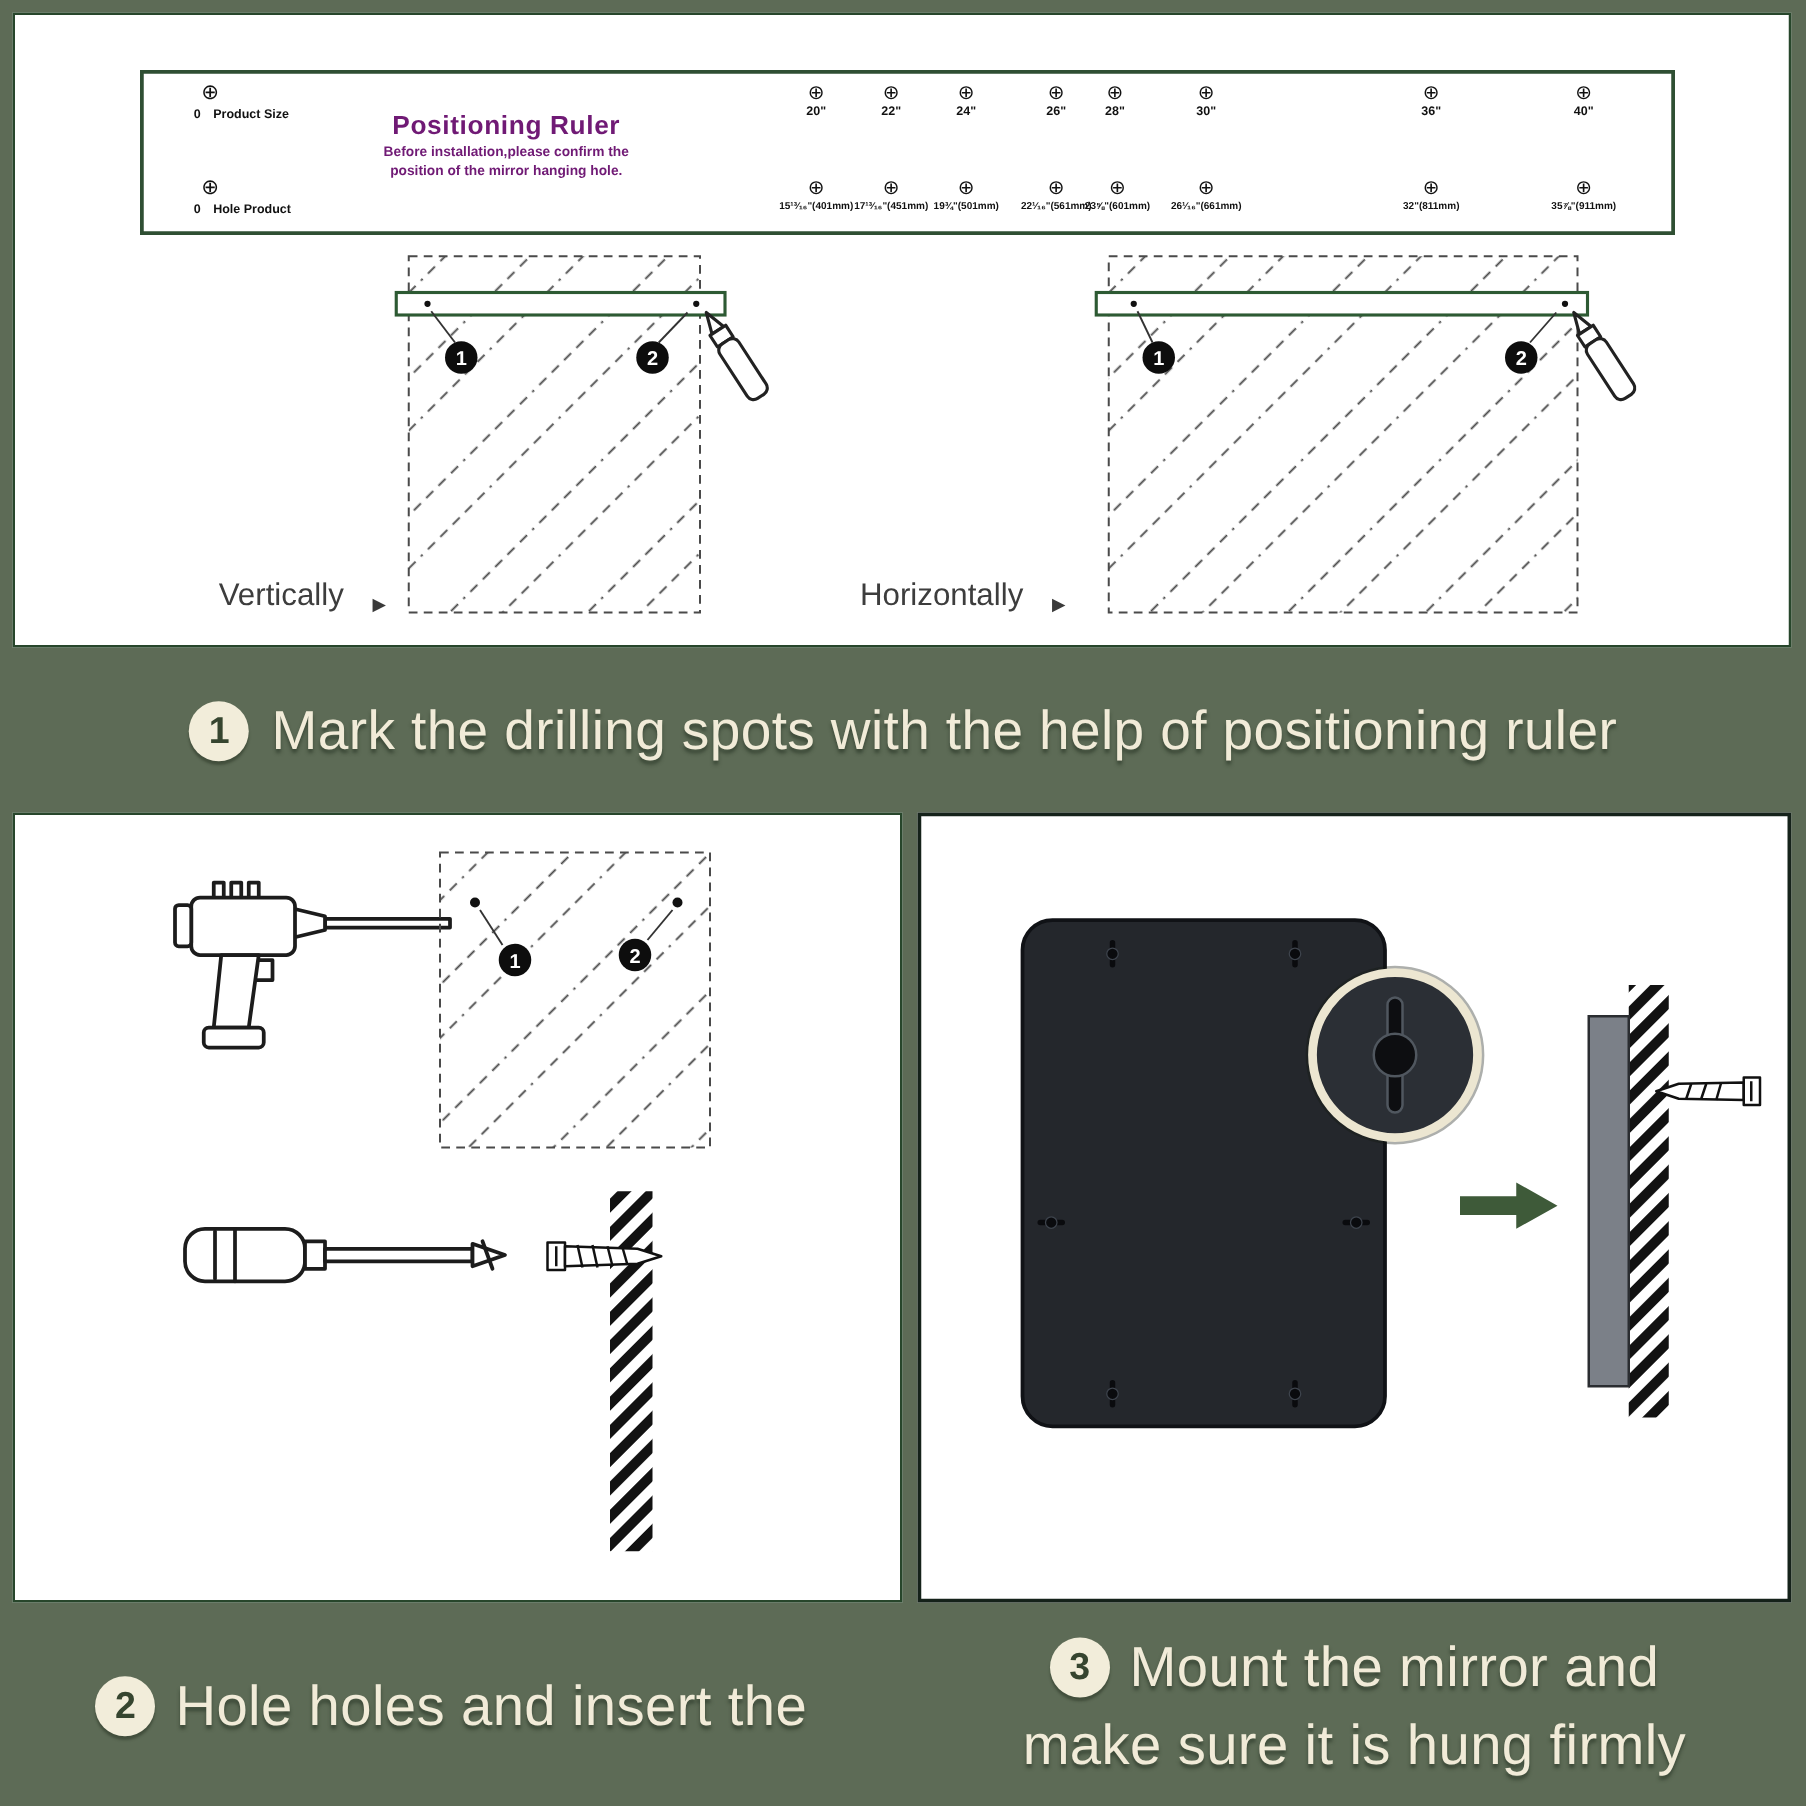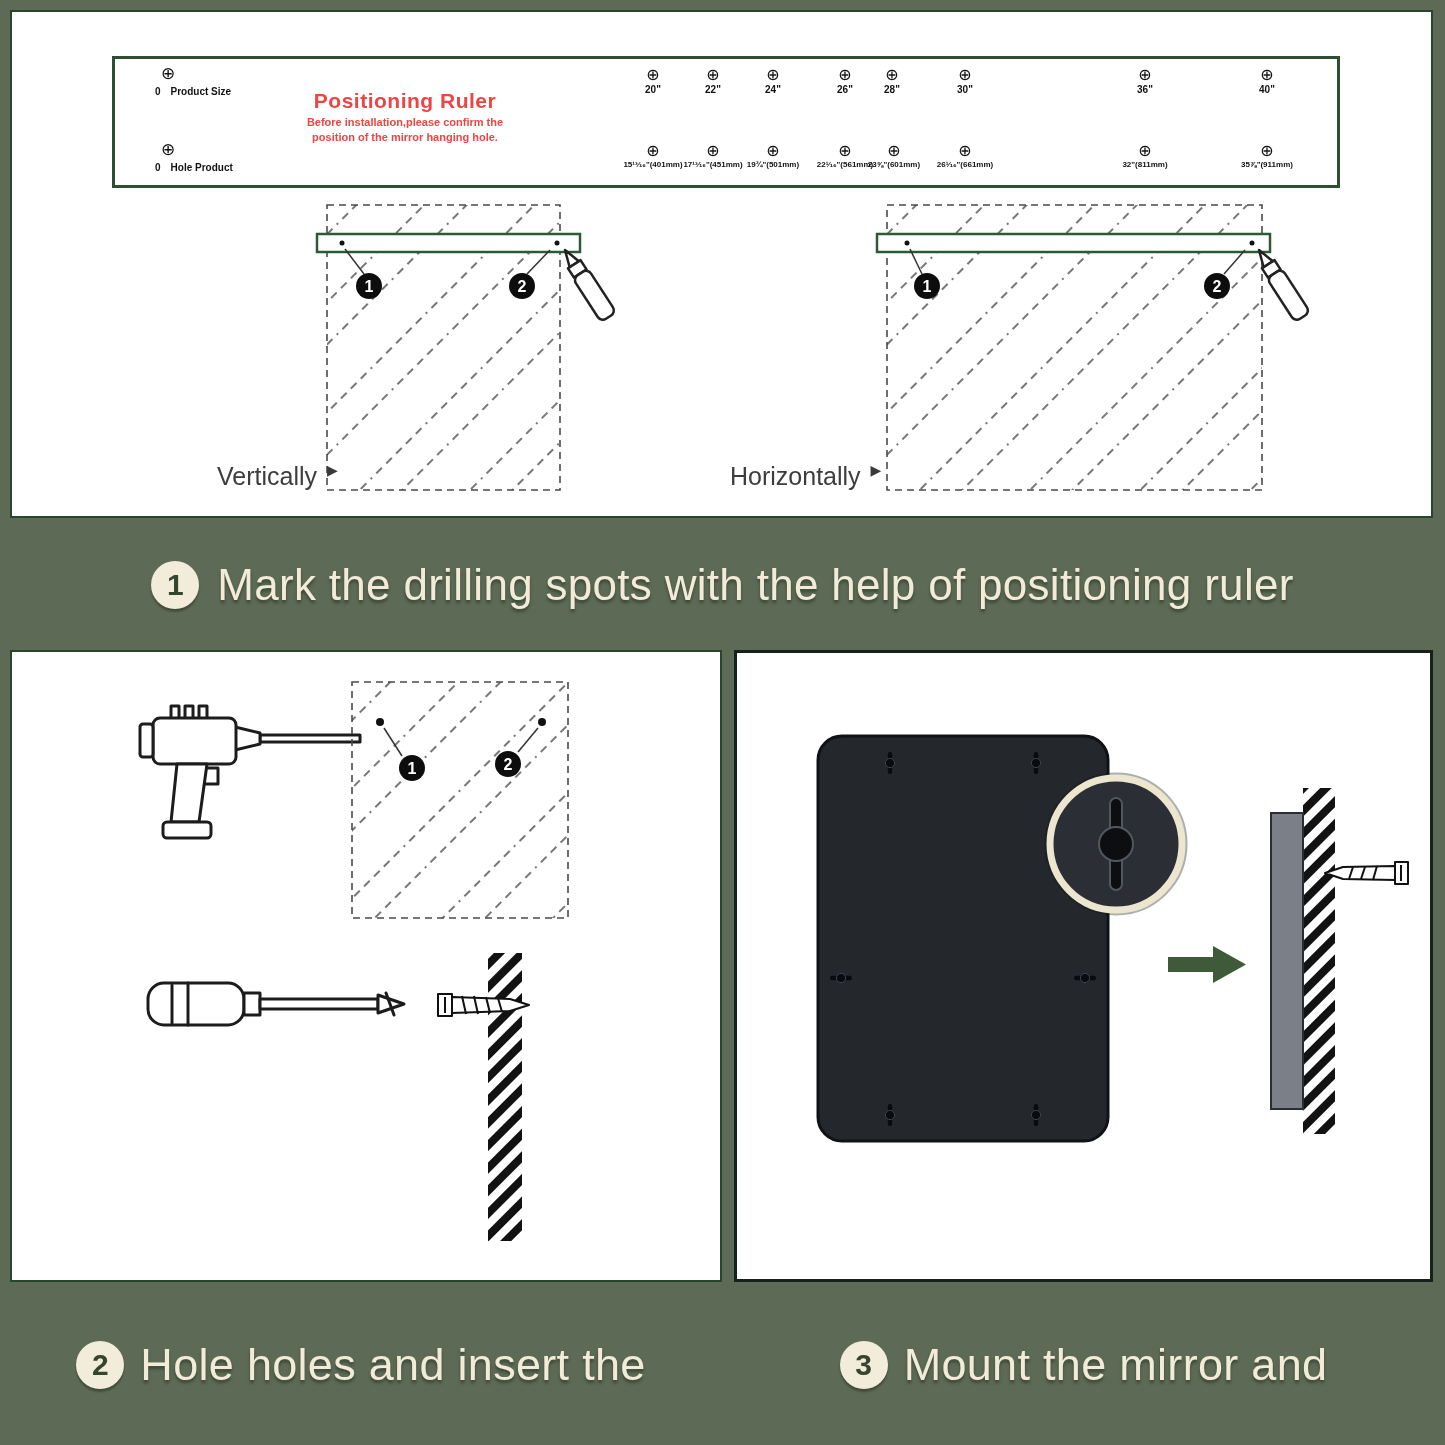--- a/index.html
+++ b/index.html
@@ -14,41 +14,41 @@
   .panel.top { left:10px; top:10px; width:1423px; height:508px; border:2px solid #27462b; }
   .panel.bl  { left:10px; top:650px; width:712px; height:632px; border:2px solid #27462b; }
   .panel.br  { left:734px; top:650px; width:699px; height:632px; border:3px solid #15221a; }
 
   
   .ruler-box { position:absolute; left:100px; top:44px; width:1228px; height:132px; border:3px solid #2f4f33; background:#fff; }
   .zero { position:absolute; color:#111; text-align:left; }
   .zero .ch { font-size:17px; line-height:17px; margin-left:6px; }
   .zero-text { font-size:10px; font-weight:bold; white-space:nowrap; margin-top:4px; }
   .zero-text .gap { display:inline-block; width:10px; }
-  .ruler-title-block { position:absolute; left:150px; top:30px; width:280px; text-align:center; color:#ef4444; }
+  .ruler-title-block { position:absolute; left:150px; top:30px; width:280px; text-align:center; color:#701a75; }
   .rtitle { font-size:21px; font-weight:bold; letter-spacing:.5px; }
   .rsub { font-size:11px; font-weight:bold; margin-top:3px; }
   .mark { position:absolute; transform:translateX(-50%); display:flex; flex-direction:column; align-items:center; gap:1px; color:#111; }
   .mark.top { top:8px; }
   .mark.bot { top:84px; }
   .mark .ch { font-size:16px; line-height:16px; }
   .mark .lbl { font-size:10px; font-weight:bold; white-space:nowrap; }
   .mark.bot .lbl { font-size:8px; }
 
   
   svg.diag { position:absolute; overflow:visible; }
   .wallrect { fill:url(#hatchPair); stroke:#4a4a4a; stroke-width:1.6; stroke-dasharray:7 5; }
   .rbar { fill:#ffffff; stroke:#2d5a33; stroke-width:2.5; }
   .dot { fill:#111; }
   .cline { stroke:#333; stroke-width:1.5; }
   .nbadge circle { fill:#0d0d0d; }
   .nbadge text { fill:#ffffff; font-size:16px; font-weight:bold; text-anchor:middle; font-family:"Liberation Sans",sans-serif; }
   .sketch { stroke:#1c1c1c; stroke-width:3; fill:#ffffff; stroke-linejoin:round; stroke-linecap:round; }
   .sketch2 { stroke:#111; stroke-width:2; fill:#ffffff; stroke-linejoin:round; }
-  .diag-label { position:absolute; font-size:25px; color:#3d3d3d; display:flex; align-items:flex-start; gap:10px;margin-left:42px; }
+  .diag-label { position:absolute; font-size:25px; color:#3d3d3d; display:flex; align-items:flex-end; gap:23px; }
   .diag-label .tri { font-size:14px; color:#3a3a3a; }
 
   
   .step-band { position:absolute; display:flex; align-items:center; justify-content:center; color:#f1ebd8; }
   .step-band.one { left:0; top:520px; width:1445px; height:130px; gap:18px; }
   .step-band.col { flex-direction:column; gap:10px; }
   .step-band.two { left:0; top:1284px; width:722px; height:161px; }
   .step-band.three { left:722px; top:1284px; width:723px; height:161px; }
   .step-line { display:flex; align-items:center; justify-content:center; gap:16px; }
   .badge {
@@ -320,13 +320,16 @@
     <span class="badge">2</span>
     <span class="step-text">Hole holes and insert the</span>
   </div>
 </div>
 
 <div class="step-band three col">
   <div class="step-line">
     <span class="badge">3</span>
     <span class="step-text">Mount the mirror and</span>
   </div>
+  <div class="step-line">
+    <span class="step-text">make sure it is hung firmly</span>
+  </div>
 </div>
 
 </body></html>

